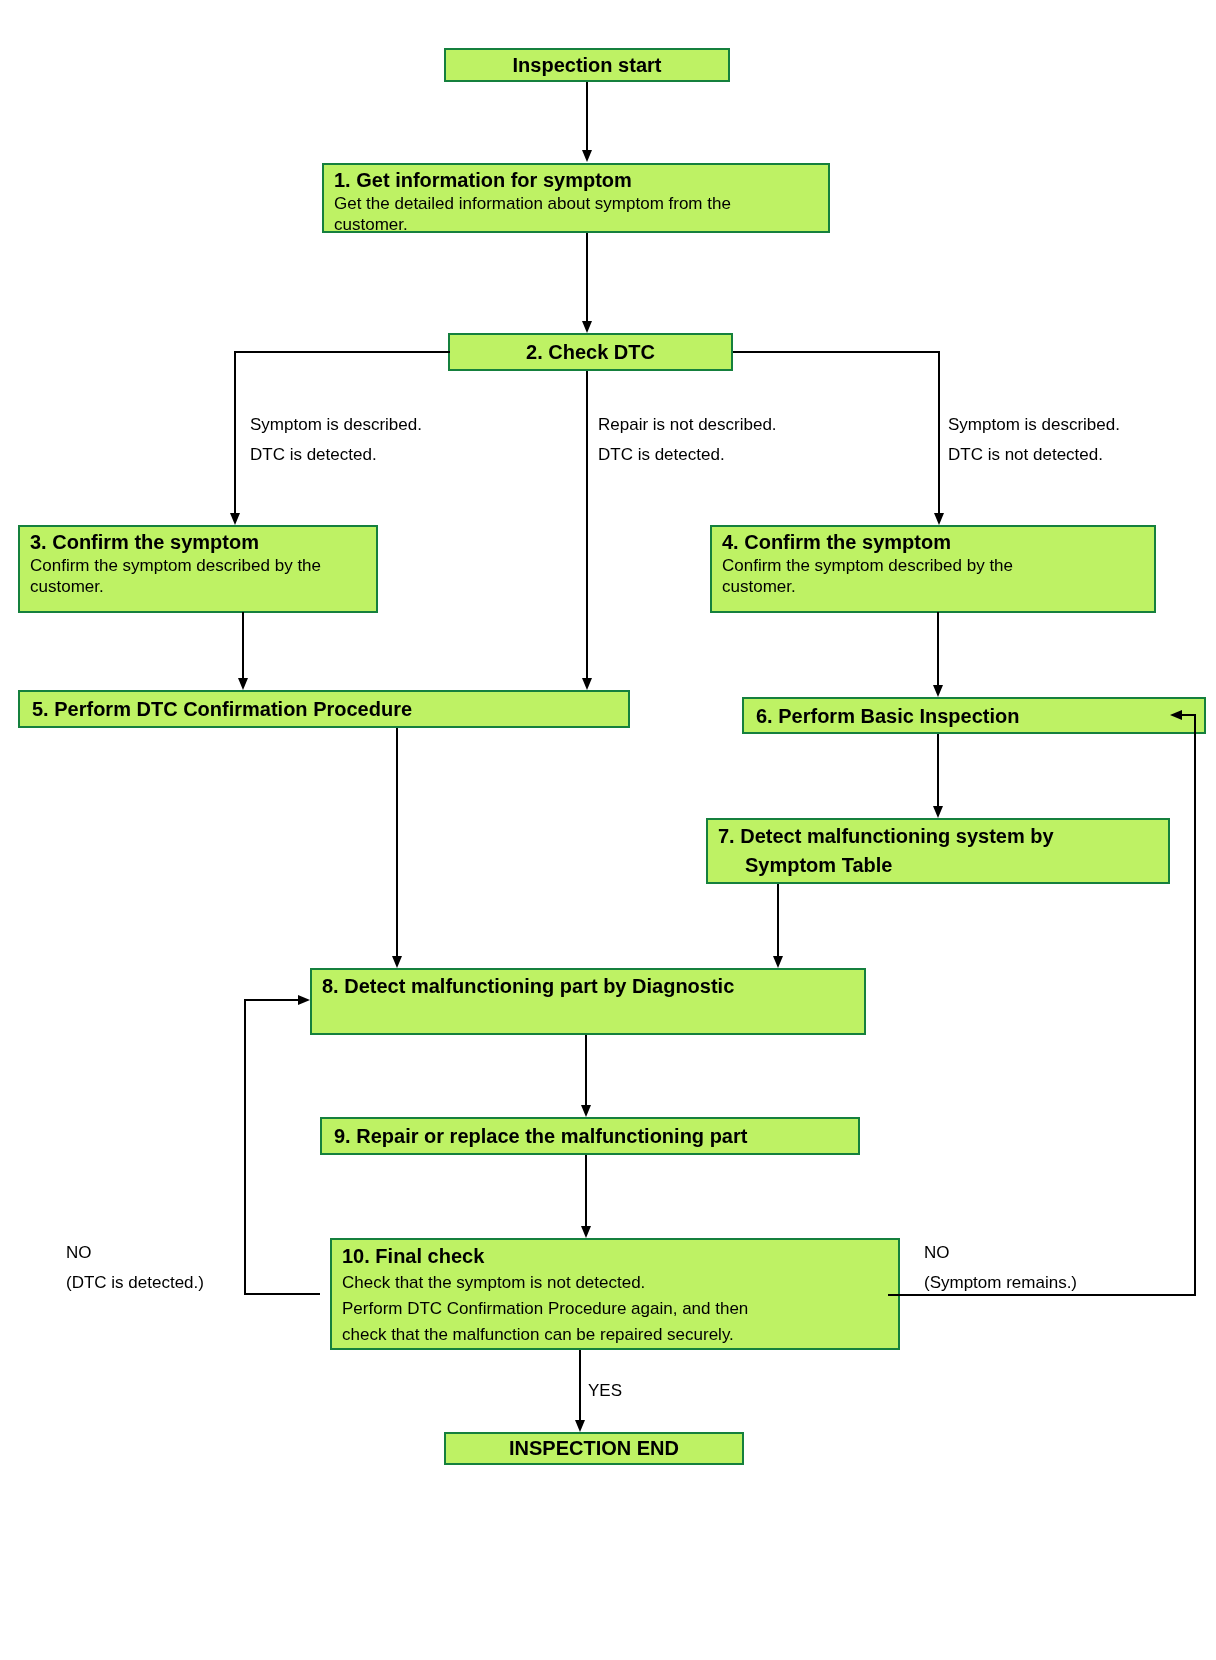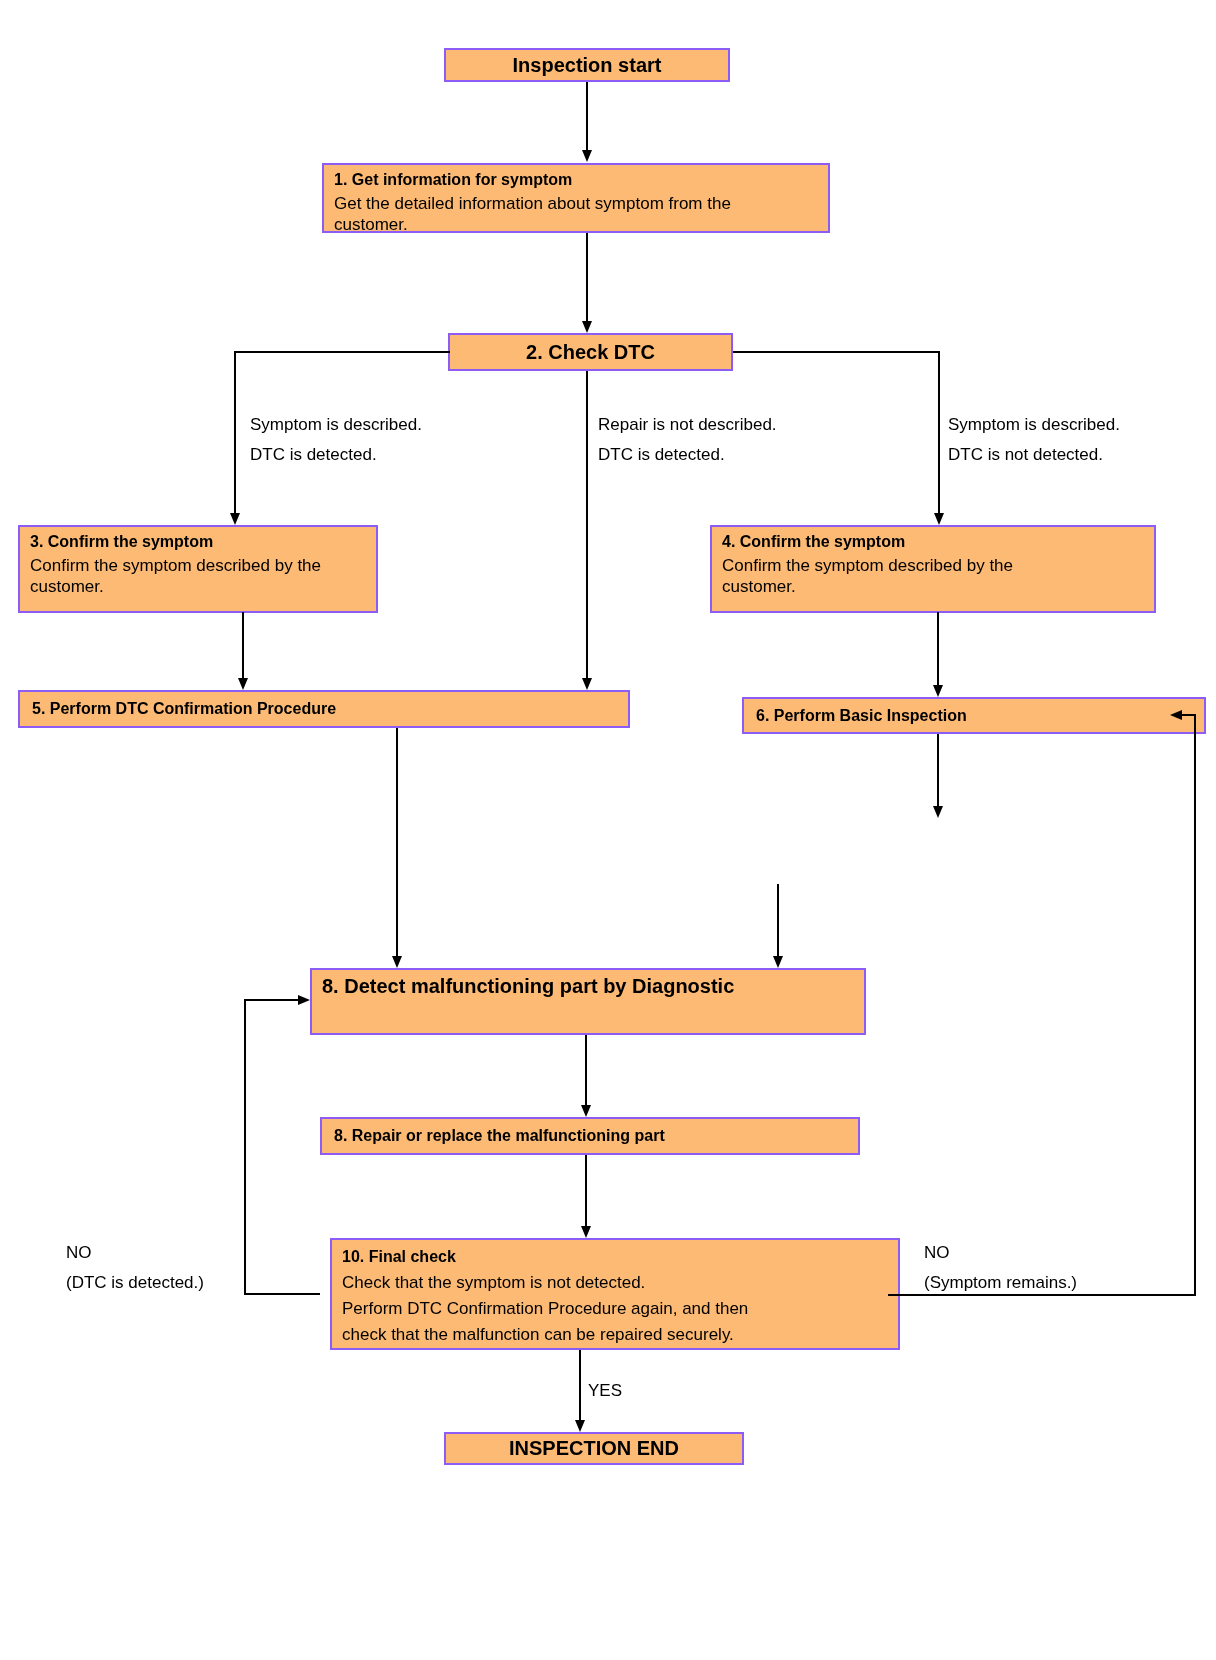--- a/index.html
+++ b/index.html
@@ -1,22 +1,22 @@
 <!DOCTYPE html>
 <html><head>
 <meta charset="utf-8">
 <style>
   html,body{margin:0;padding:0;background:#ffffff;}
   #canvas{position:relative;width:1216px;height:1660px;background:#ffffff;
           font-family:"Liberation Sans",sans-serif;color:#000;}
-  .node{position:absolute;border:2px solid #8b5cf6;background:#fdba74;box-sizing:border-box;overflow:visible;}
+  .node{position:absolute;border:2px solid #15803d;background:#bef264;box-sizing:border-box;overflow:visible;}
   .hdr{display:flex;align-items:center;justify-content:center;font-weight:bold;font-size:20px;}
   .step{padding:2px 10px;}
   .line1{display:flex;align-items:center;padding-left:12px;}
-  .t{font-weight:bold;font-size:16px;line-height:26px;white-space:nowrap;}
+  .t{font-weight:bold;font-size:20px;line-height:26px;white-space:nowrap;}
   .t2{font-weight:bold;font-size:20px;line-height:29px;white-space:nowrap;}
   .ind{padding-left:27px;}
   .b{font-size:17px;line-height:21px;white-space:nowrap;}
   .b10{font-size:17px;line-height:26px;white-space:nowrap;}
   .vline{position:absolute;width:2px;background:#000;}
   .hline{position:absolute;height:2px;background:#000;}
   .arr-d{position:absolute;width:0;height:0;border-left:5px solid transparent;border-right:5px solid transparent;border-top:12px solid #000;}
   .arr-r{position:absolute;width:0;height:0;border-top:5px solid transparent;border-bottom:5px solid transparent;border-left:12px solid #000;}
   .arr-l{position:absolute;width:0;height:0;border-top:5px solid transparent;border-bottom:5px solid transparent;border-right:12px solid #000;}
   .lbl{position:absolute;font-size:17px;line-height:30px;}
@@ -70,27 +70,31 @@
   </div>
 
   <div class="node line1" id="n5">
     <div class="t">5. Perform DTC Confirmation Procedure</div>
   </div>
 
   <div class="node line1" id="n6">
     <div class="t">6. Perform Basic Inspection</div>
   </div>
 
+  <div class="node step" id="n7">
+    <div class="t2">7. Detect malfunctioning system by</div>
+    <div class="t2 ind">Symptom Table</div>
+  </div>
 
   <div class="node step" id="n8">
     <div class="t2">8. Detect malfunctioning part by Diagnostic</div>
   </div>
 
   <div class="node line1" id="n9">
-    <div class="t">8. Repair or replace the malfunctioning part</div>
+    <div class="t">9. Repair or replace the malfunctioning part</div>
   </div>
 
   <div class="node step" id="n10">
     <div class="t" style="line-height:27px">10. Final check</div>
     <div class="b10">Check that the symptom is not detected.</div>
     <div class="b10">Perform DTC Confirmation Procedure again, and then</div>
     <div class="b10">check that the malfunction can be repaired securely.</div>
   </div>
 
   <div class="node hdr" id="n-end">INSPECTION END</div>

